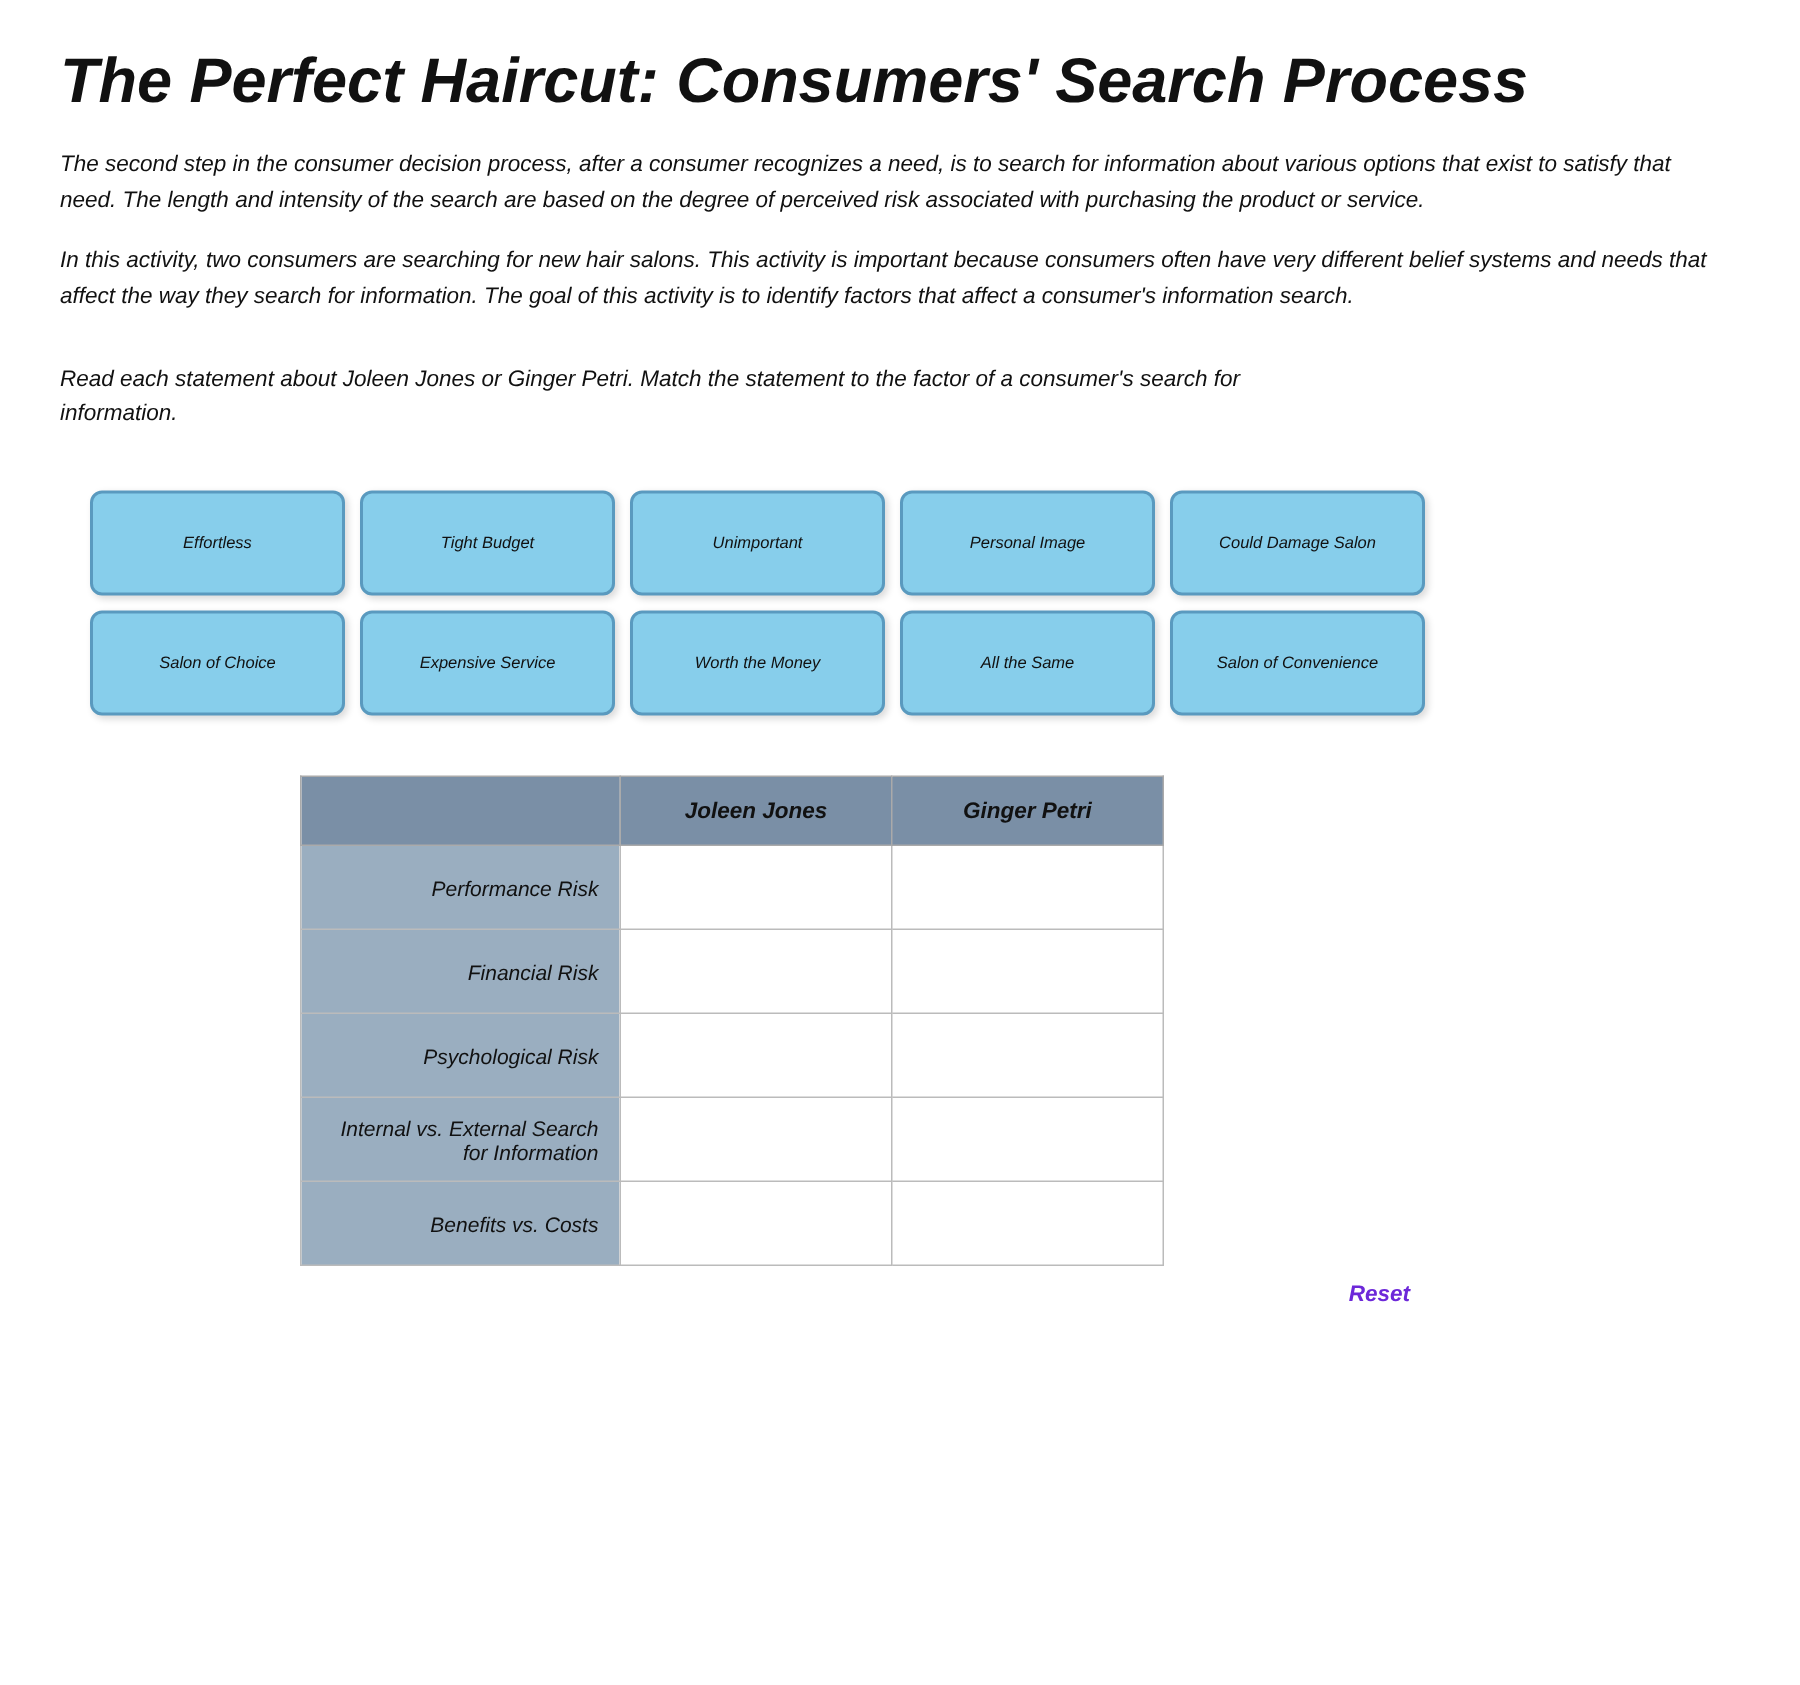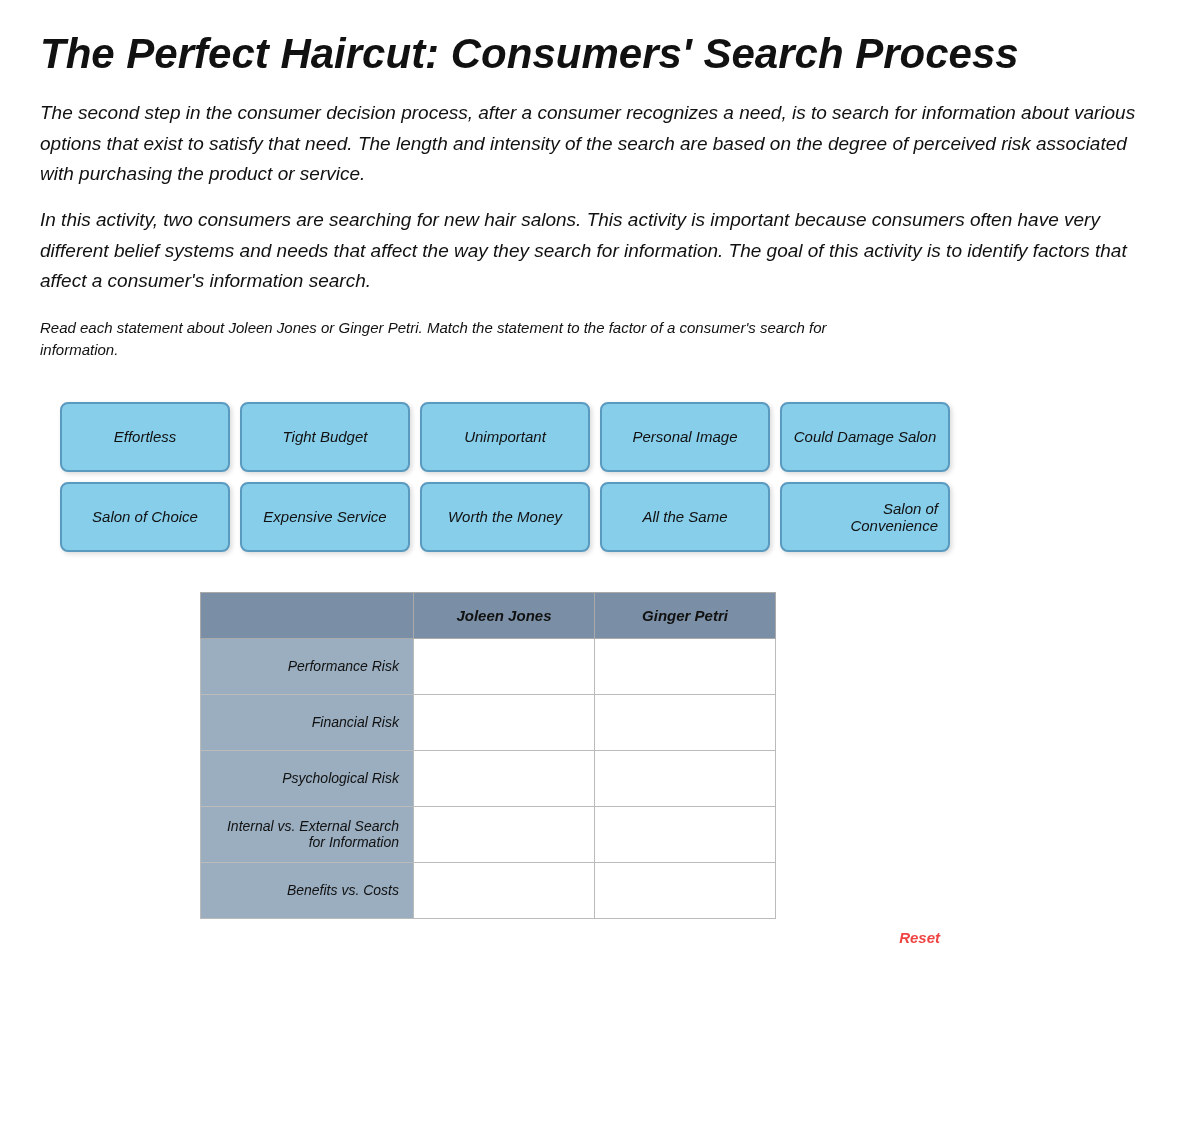--- a/index.html
+++ b/index.html
@@ -18,31 +18,31 @@
     }
 
     h1 {
       font-size: 42px;
       font-weight: 900;
       line-height: 1.15;
       margin-bottom: 20px;
     }
 
     .intro-text {
-      font-size: 19px;
+      font-size: 15px;
       line-height: 1.6;
       margin-bottom: 16px;
       max-width: 1100px;
     }
 
     .instruction {
       font-style: italic;
       font-size: 15px;
       line-height: 1.5;
-      margin-top: 20px;
+      margin-top: 32px;
       margin-bottom: 40px;
       max-width: 800px;
     }
 
     
     .drag-items-container {
       display: flex;
       flex-direction: column;
       gap: 10px;
       margin-bottom: 40px;
@@ -59,21 +59,21 @@
       background-color: #87CEEB;
       border: 2px solid #5a9abf;
       border-radius: 8px;
       padding: 14px 10px;
       width: 170px;
       min-height: 70px;
       display: flex;
       align-items: center;
       justify-content: center;
       text-align: right;
-      font-size: 15px;
+      font-size: 11px;
       font-weight: normal;
       cursor: grab;
       user-select: none;
       box-shadow: 2px 2px 5px rgba(0,0,0,0.15);
     }
 
     
     .table-container {
       margin-left: 160px;
       margin-bottom: 20px;
@@ -128,21 +128,21 @@
       margin-top: 10px;
       width: 740px;
     }
 
     .reset-btn {
       background: none;
       border: none;
       font-weight: bold;
       font-size: 15px;
       cursor: pointer;
-      color: #ef4444;
+      color: #6d28d9;
       text-decoration: none;
     }
   </style>
 </head>
 <body>
 
 <h1>The Perfect Haircut: Consumers' Search Process</h1>
 
 <p class="intro-text">The second step in the consumer decision process, after a consumer recognizes a need, is to search for information about various options that exist to satisfy that need. The length and intensity of the search are based on the degree of perceived risk associated with purchasing the product or service.</p>
 <p class="intro-text">In this activity, two consumers are searching for new hair salons. This activity is important because consumers often have very different belief systems and needs that affect the way they search for information. The goal of this activity is to identify factors that affect a consumer's information search.</p>

